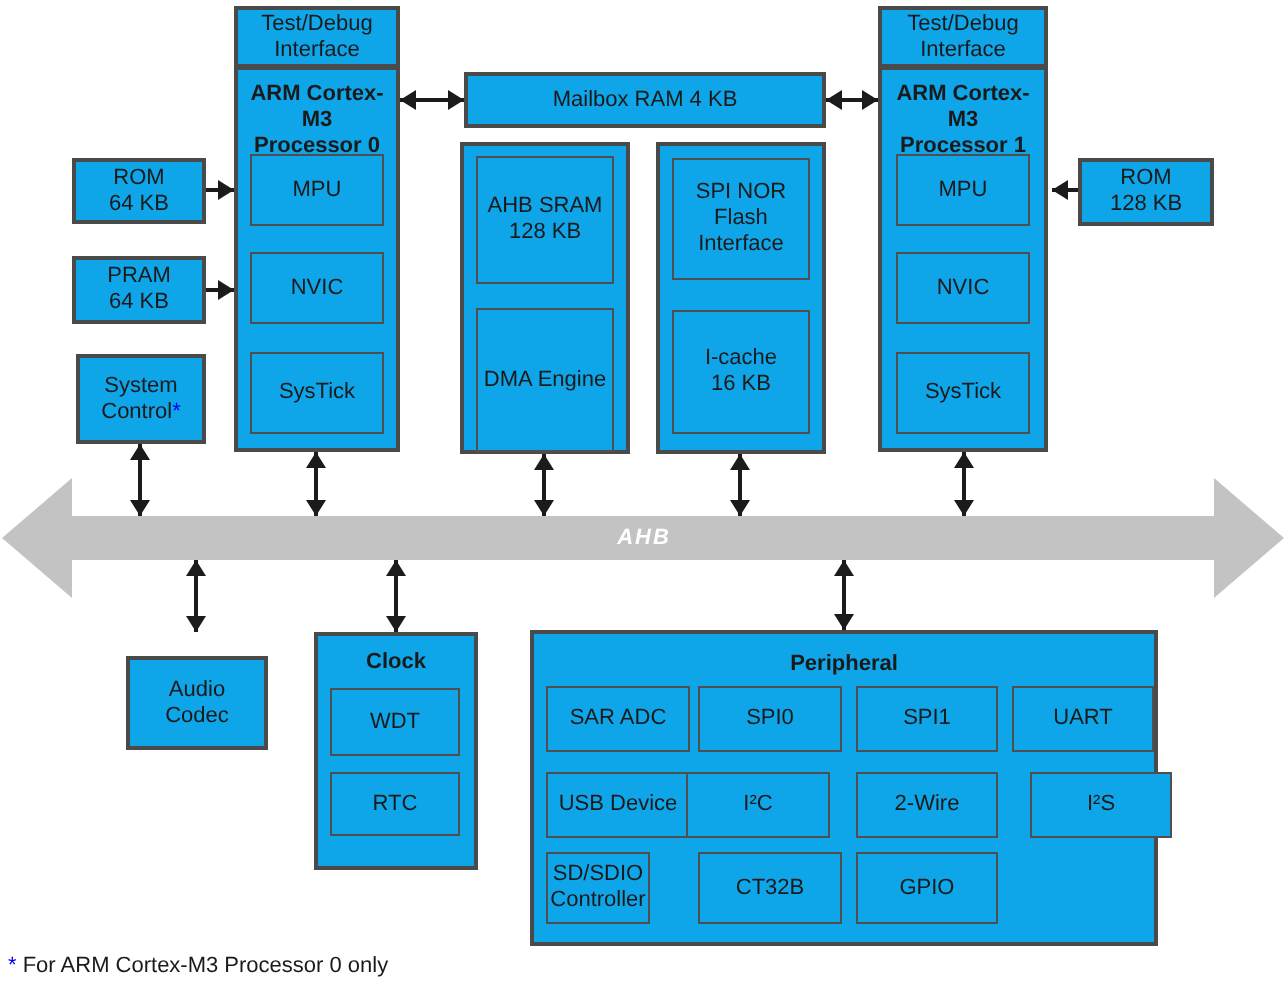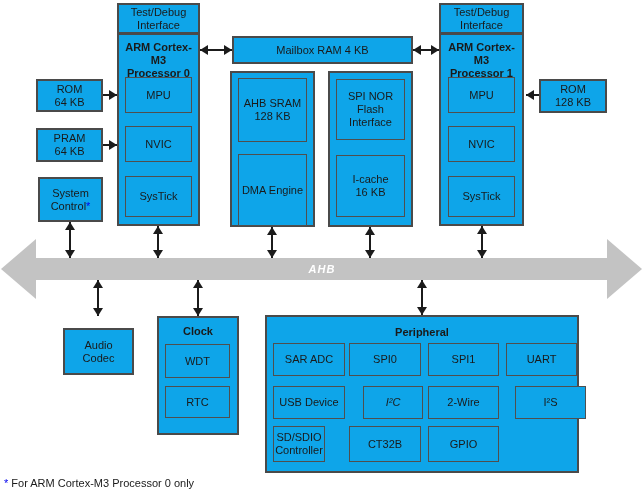--- a/index.html
+++ b/index.html
@@ -183,21 +183,21 @@
     </div>
     <div class="box inner" style="left:161px; top:26px; width:71px; height:33px;">
       <span class="lbl">SPI1</span>
     </div>
     <div class="box inner" style="left:6px; top:69px; width:72px; height:33px;">
       <span class="lbl">USB Device</span>
     </div>
     <div class="box inner" style="left:239px; top:26px; width:71px; height:33px;">
       <span class="lbl">UART</span>
     </div>
-    <div class="box inner" style="left:96px; top:69px; width:60px; height:33px;font-style:italic;">
+    <div class="box inner" style="left:76px; top:69px; width:72px; height:33px;">
       <span class="lbl">I²C</span>
     </div>
     <div class="box inner" style="left:161px; top:69px; width:71px; height:33px;">
       <span class="lbl">2-Wire</span>
     </div>
     <div class="box inner" style="left:248px; top:69px; width:71px; height:33px;">
       <span class="lbl">I²S</span>
     </div>
     <div class="box inner" style="left:6px; top:109px; width:52px; height:36px;">
       <span class="lbl">SD/SDIO

